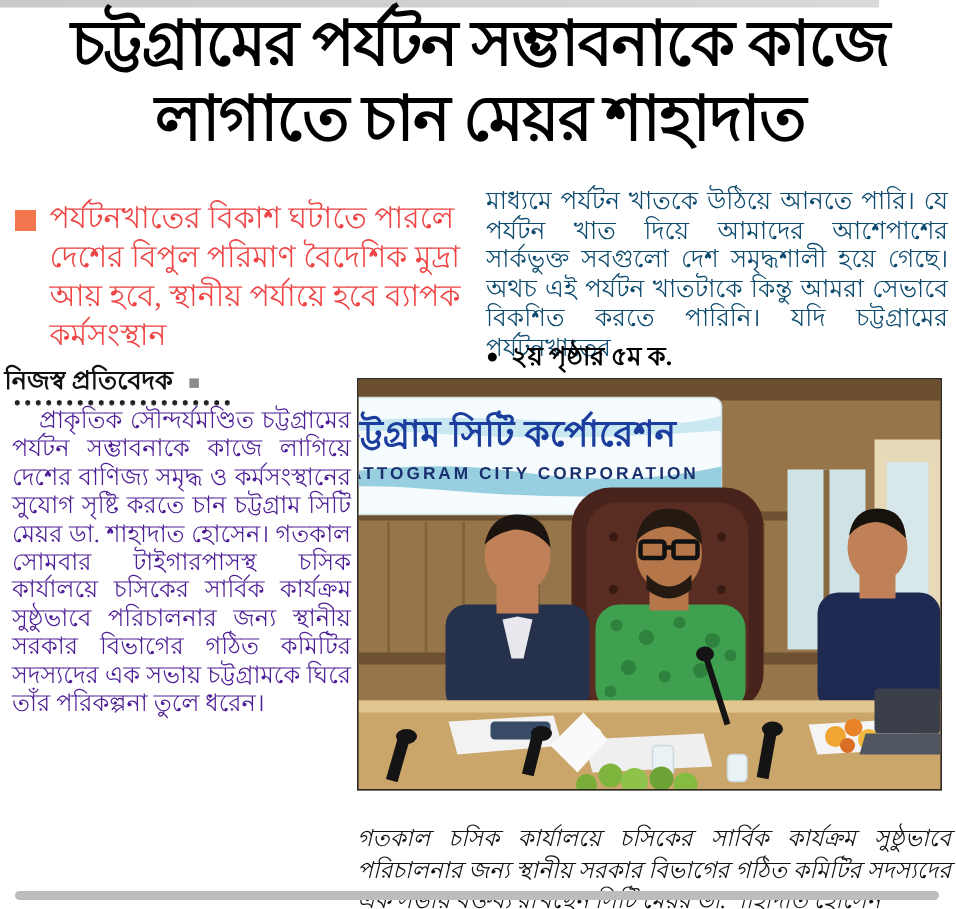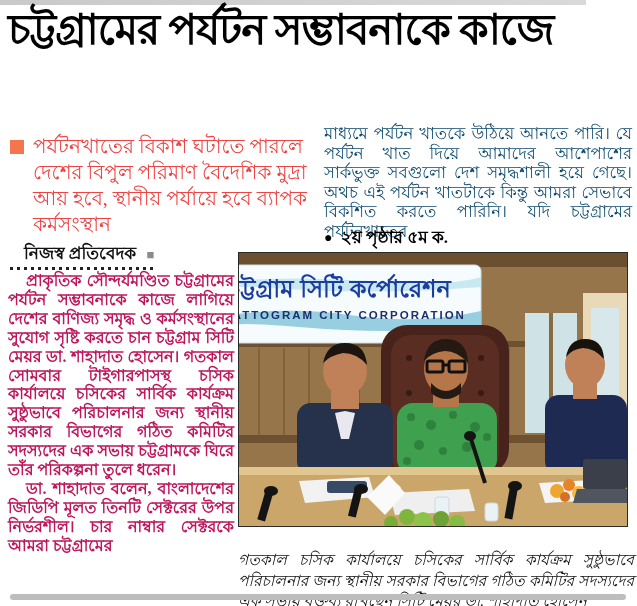--- a/index.html
+++ b/index.html
@@ -7,59 +7,60 @@
     width:637px;height:606px;position:relative;background:#ffffff;
     font-family:"Liberation Serif","DejaVu Serif",serif;
     color:#111;overflow:hidden;
   }
   .abs{position:absolute;}
 
   
   .top-rule{left:0;top:0;width:586px;height:5px;background:linear-gradient(to right,#c9c9c9,#d9d9d9);}
 
   
-  .headline{left:8px;top:6px;width:624px;font-weight:bold;font-size:42px;line-height:1.18;color:#000;letter-spacing:-1px;}
+  .headline{left:8px;top:6px;width:624px;font-weight:bold;font-size:42px;line-height:1.18;color:#000;letter-spacing:-1px;text-align:center;}
 
   
   .summary-wrap{left:10px;top:133px;width:302px;}
   .summary-bullet{position:absolute;left:0;top:7px;width:14px;height:14px;background:#f4764f;}
   .summary-text{margin-left:23px;font-size:20px;line-height:26px;color:#ef4444;}
 
   
   .cont-col{left:324px;top:124px;width:308px;font-size:16.5px;line-height:19.5px;text-align:justify;color:#0c4a6e;}
   .jump-line{left:324px;top:224px;width:308px;text-align:left;font-weight:bold;font-size:17px;color:#000;}
   .jump-line .dot{font-size:14px;position:relative;top:-1px;margin-right:4px;}
 
   
-  .byline{left:24px;top:240px;width:230px;font-size:17px;font-weight:bold;color:#111;}
+  .byline{left:3px;top:240px;width:230px;font-size:17px;font-weight:bold;color:#111;}
   .byline .mark{color:#8a8a8a;font-size:13px;margin-left:6px;}
   .dotted{left:8px;top:266px;width:146px;height:5px;
     background-image:radial-gradient(circle,#222 1.6px,transparent 1.8px);
     background-size:7px 5px;background-repeat:repeat-x;}
 
   
-  .body-col{left:8px;top:272px;width:226px;font-size:16px;line-height:18.9px;text-align:justify;color:#be185d;font-weight:bold;}
+  .body-col{left:8px;top:272px;width:226px;font-size:16px;line-height:18.9px;text-align:justify;color:#4c1d95;}
   .body-col p{margin:0;text-indent:18px;}
 
   
   .photo-frame{left:238px;top:252px;width:390px;height:275px;border:1px solid #2a2a2a;box-sizing:border-box;overflow:hidden;background:#8f6f42;}
 
   
   .caption{left:238px;top:550px;width:396px;font-style:italic;font-size:15.5px;line-height:20.5px;color:#101010;text-align:justify;}
 
   
   .bottom-rule{left:10px;top:594px;width:616px;height:6px;background:#bdbdbd;border-radius:3px;}
 </style>
 </head>
 <body>
 
 <div class="abs top-rule"></div>
 
 <div class="abs headline">
   <div>চট্টগ্রামের পর্যটন সম্ভাবনাকে কাজে</div>
+  <div>লাগাতে চান মেয়র শাহাদাত</div>
 </div>
 
 <div class="abs summary-wrap">
   <span class="summary-bullet"></span>
   <div class="summary-text">পর্যটনখাতের বিকাশ ঘটাতে পারলে দেশের বিপুল পরিমাণ বৈদেশিক মুদ্রা আয় হবে, স্থানীয় পর্যায়ে হবে ব্যাপক কর্মসংস্থান</div>
 </div>
 
 <div class="abs cont-col">মাধ্যমে পর্যটন খাতকে উঠিয়ে আনতে পারি। যে পর্যটন খাত দিয়ে আমাদের আশেপাশের সার্কভুক্ত সবগুলো দেশ সমৃদ্ধশালী হয়ে গেছে। অথচ এই পর্যটন খাতটাকে কিন্তু আমরা সেভাবে বিকশিত করতে পারিনি। যদি চট্টগ্রামের পর্যটনখাতের</div>
 <div class="abs jump-line">
   <span class="dot">●</span>
@@ -67,21 +68,20 @@
 </div>
 
 <div class="abs byline">
   <span>নিজস্ব প্রতিবেদক</span>
   <span class="mark">■</span>
 </div>
 <div class="abs dotted"></div>
 
 <div class="abs body-col">
   <p>প্রাকৃতিক সৌন্দর্যমণ্ডিত চট্টগ্রামের পর্যটন সম্ভাবনাকে কাজে লাগিয়ে দেশের বাণিজ্য সমৃদ্ধ ও কর্মসংস্থানের সুযোগ সৃষ্টি করতে চান চট্টগ্রাম সিটি মেয়র ডা. শাহাদাত হোসেন। গতকাল সোমবার টাইগারপাসস্থ চসিক কার্যালয়ে চসিকের সার্বিক কার্যক্রম সুষ্ঠুভাবে পরিচালনার জন্য স্থানীয় সরকার বিভাগের গঠিত কমিটির সদস্যদের এক সভায় চট্টগ্রামকে ঘিরে তাঁর পরিকল্পনা তুলে ধরেন।</p>
-  <p>ডা. শাহাদাত বলেন, বাংলাদেশের জিডিপি মূলত তিনটি সেক্টরের উপর নির্ভরশীল। চার নাম্বার সেক্টরকে আমরা চট্টগ্রামের</p>
 </div>
 
 <div class="abs photo-frame">
   <svg width="388" height="273" viewBox="0 0 388 273" xmlns="http://www.w3.org/2000/svg">
 
     <rect x="0" y="0" width="388" height="273" fill="#96754a"></rect>
     <rect x="0" y="0" width="388" height="14" fill="#6b4f2e"></rect>
 
     <g stroke="#7a5c34" stroke-width="2" opacity="0.75">
       <line x1="20" y1="95" x2="20" y2="185"></line>

